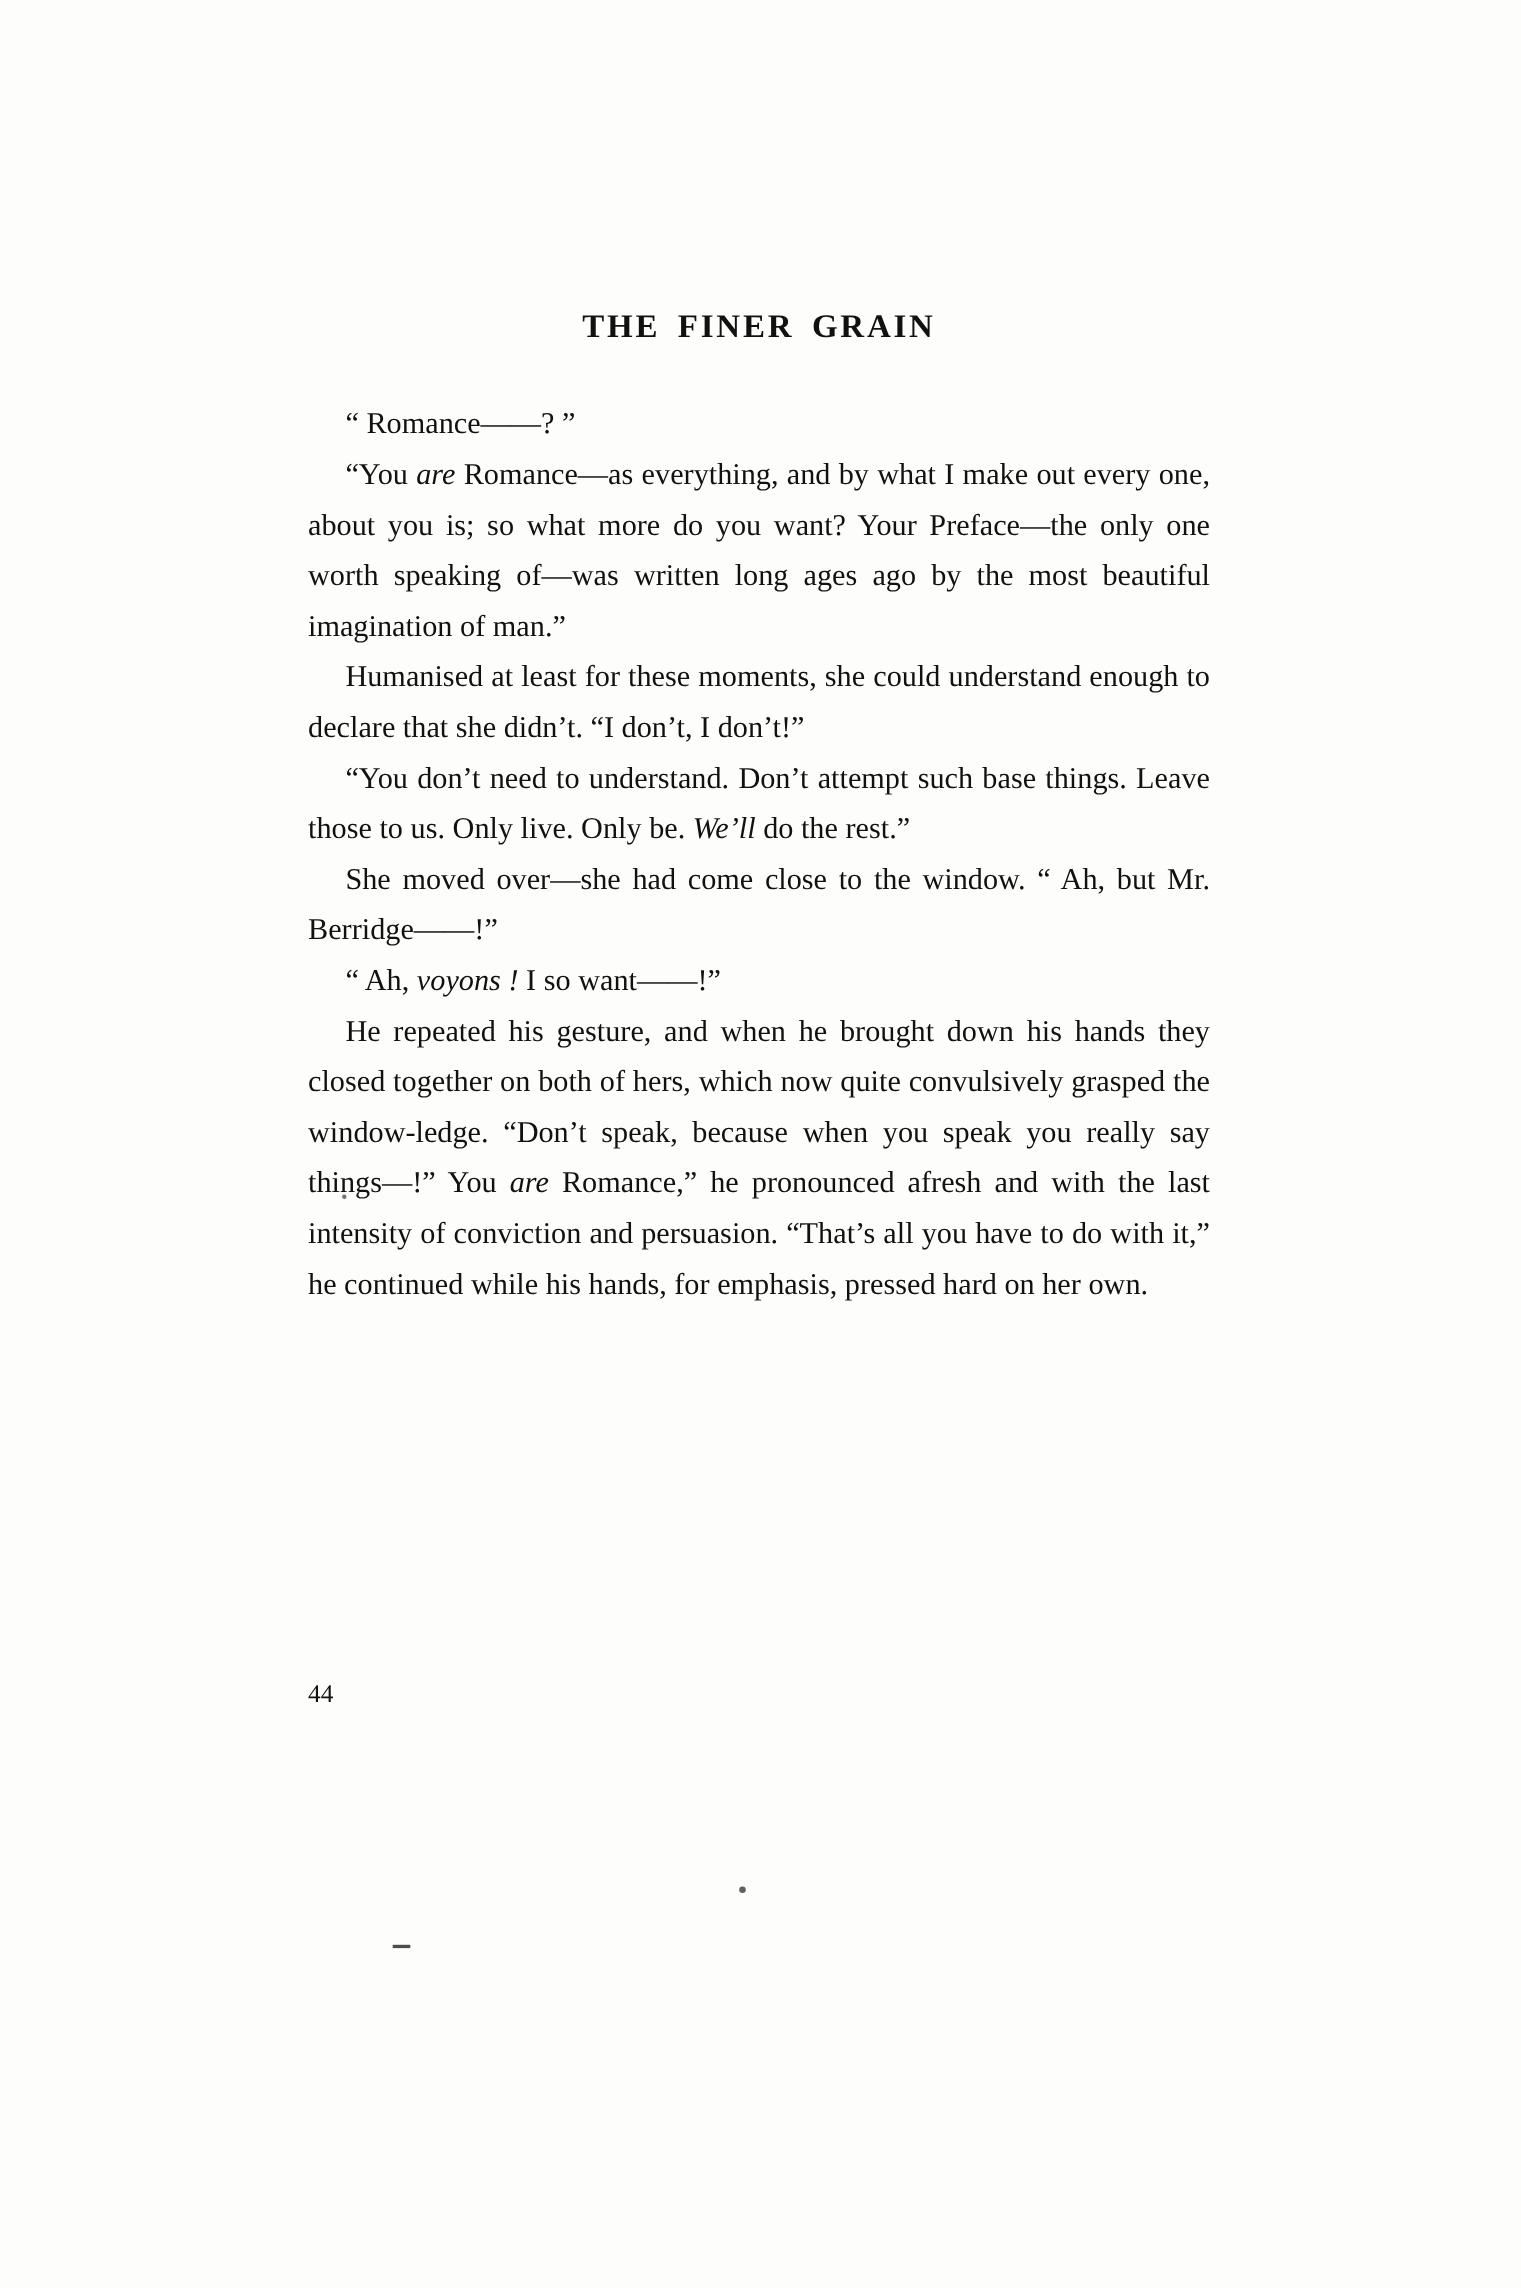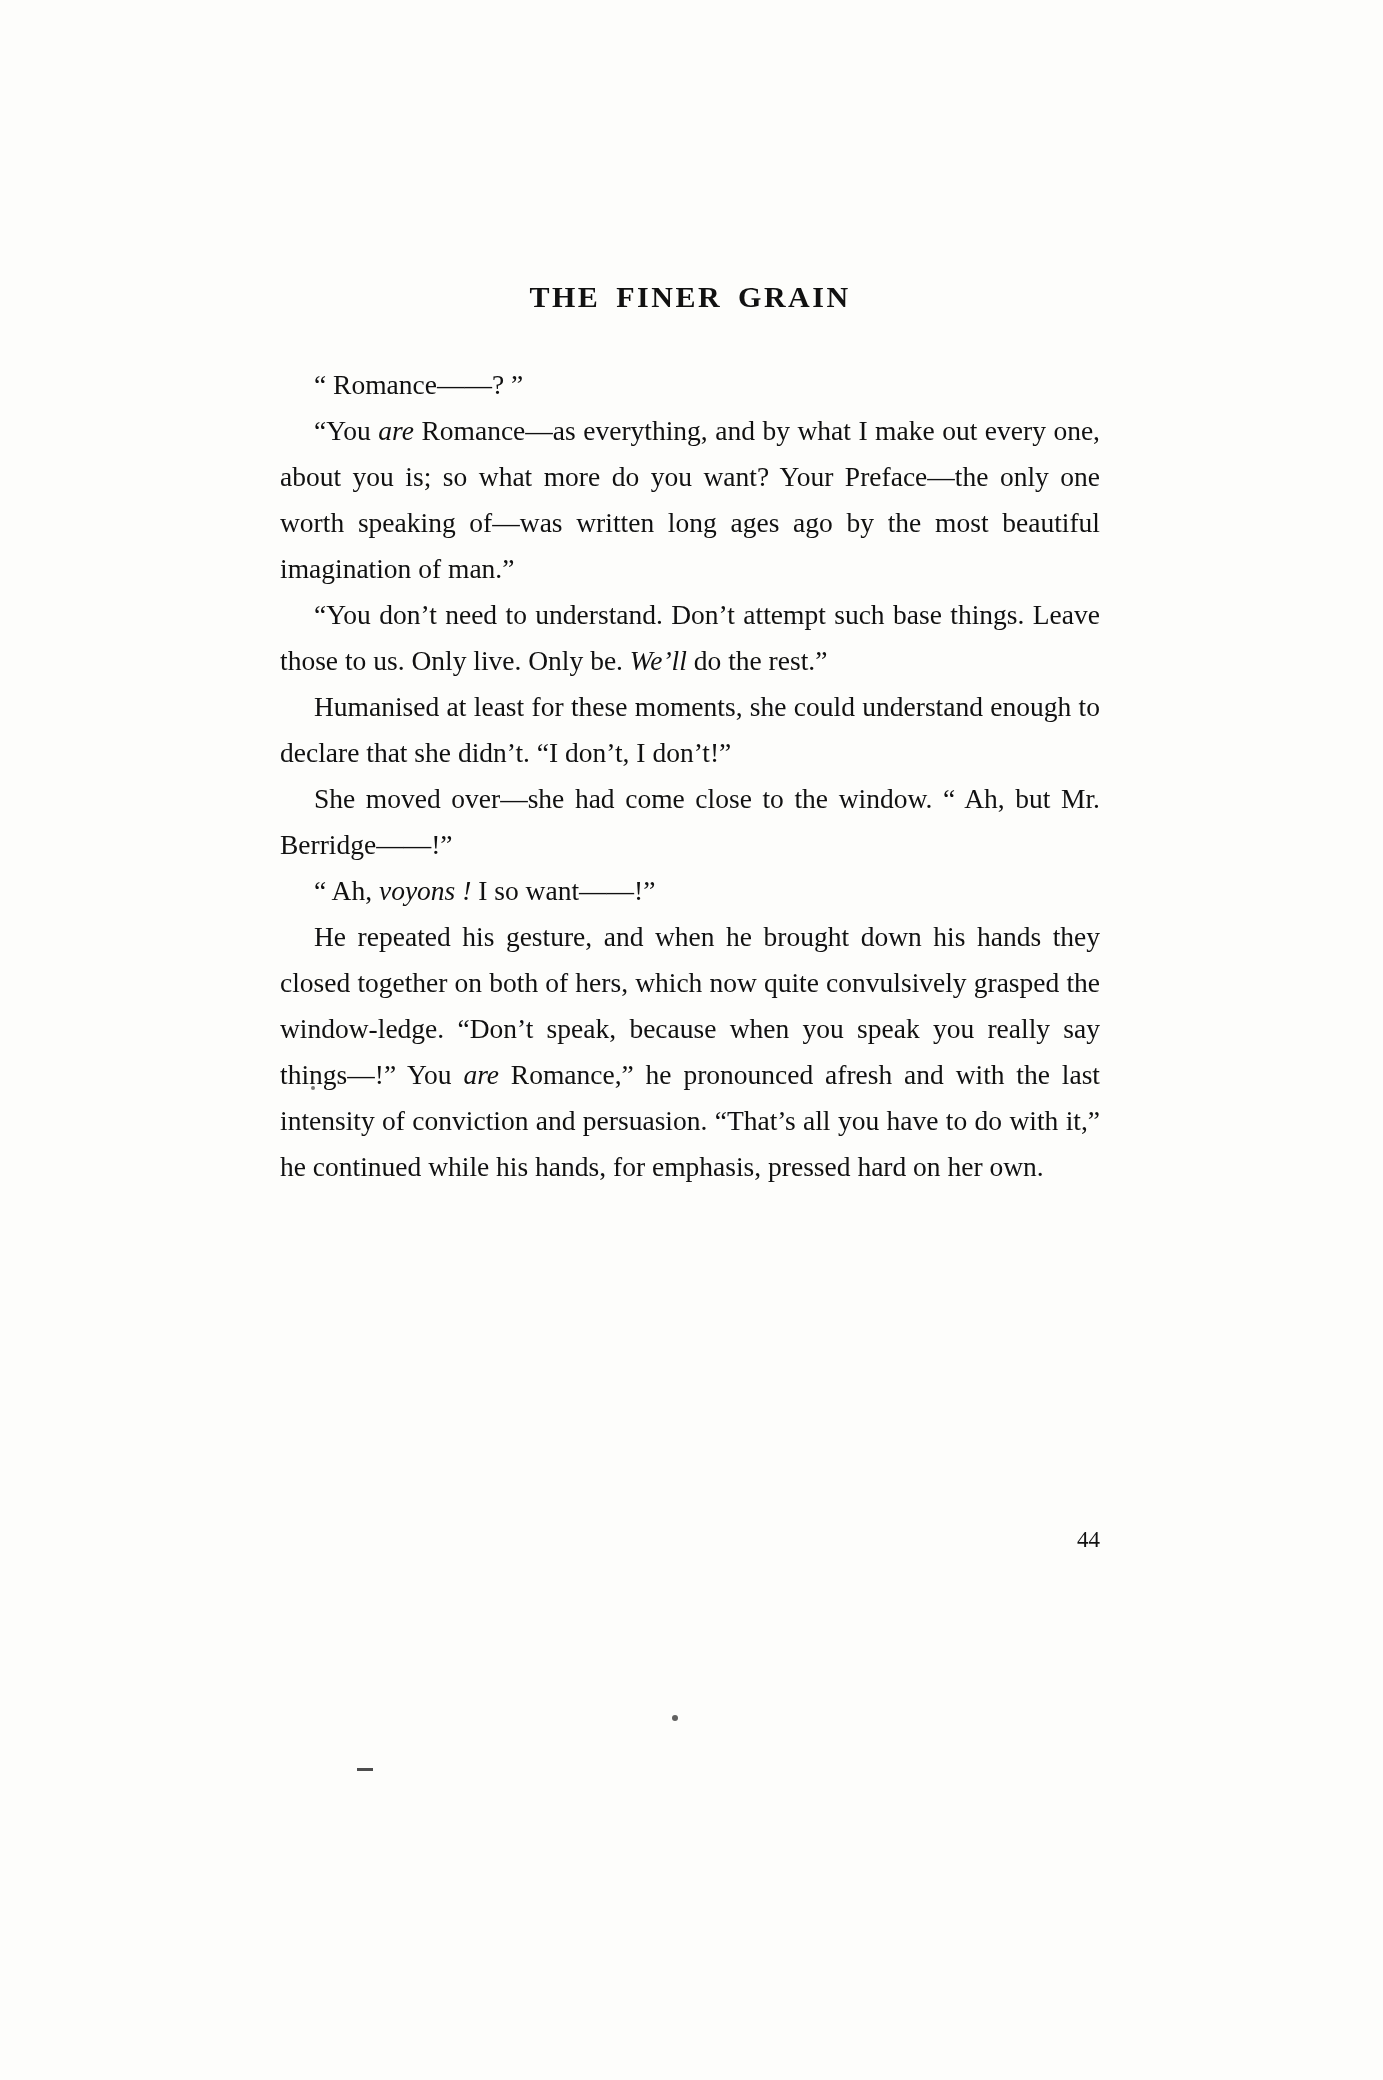--- a/index.html
+++ b/index.html
@@ -51,21 +51,21 @@
   }
   em {
     font-style: italic;
     font-family: Liberation Serif, serif;
   }
   .folio {
     position: absolute;
     left: 0;
     top: 1247px;
     width: 820px;
-    text-align: right;
+    text-align: left;
     font-size: 23px;
   }
   .stray-mark-1 {
     position: absolute;
     left: 672px;
     top: 1715px;
     width: 6px;
     height: 6px;
     background: #3a3a3a;
     border-radius: 50%;
@@ -96,22 +96,22 @@
 
 <div class="page">
 
   <div class="content">
 
     <h1 class="running-head">THE FINER GRAIN</h1>
 
     <div class="body-text">
       <p id="para-0">“ Romance——? ”</p>
       <p id="para-1"><span>“You </span><em>are</em><span> Romance—as everything, and by what I make out every one, about you is; so what more do you want? Your Preface—the only one worth speaking of—was written long ages ago by the most beautiful imagination of man.”</span></p>
+      <p id="para-2">Humanised at least for these moments, she could understand enough to declare that she didn’t. “I don’t, I don’t!”</p>
       <p id="para-3"><span>“You don’t need to understand. Don’t attempt such base things. Leave those to us. Only live. Only be. </span><em>We’ll</em><span> do the rest.”</span></p>
-      <p id="para-2">Humanised at least for these moments, she could understand enough to declare that she didn’t. “I don’t, I don’t!”</p>
       <p id="para-4">She moved over—she had come close to the window. “ Ah, but Mr. Berridge——!”</p>
       <p id="para-6"><span>“ Ah, </span><em>voyons !</em><span>  I so want——!”</span></p>
       <p id="para-7"><span>He repeated his gesture, and when he brought down his hands they closed together on both of hers, which now quite convulsively grasped the window-ledge. “Don’t speak, because when you speak you really say things—!”  You </span><em>are</em><span> Romance,” he pronounced afresh and with the last intensity of conviction and persuasion. “That’s all you have to do with it,” he continued while his hands, for emphasis, pressed hard on her own.</span></p>
     </div>
 
     <div class="folio">44</div>
   </div>
 
   <div class="stray-mark-1"></div>
   <div class="stray-mark-2"></div>

